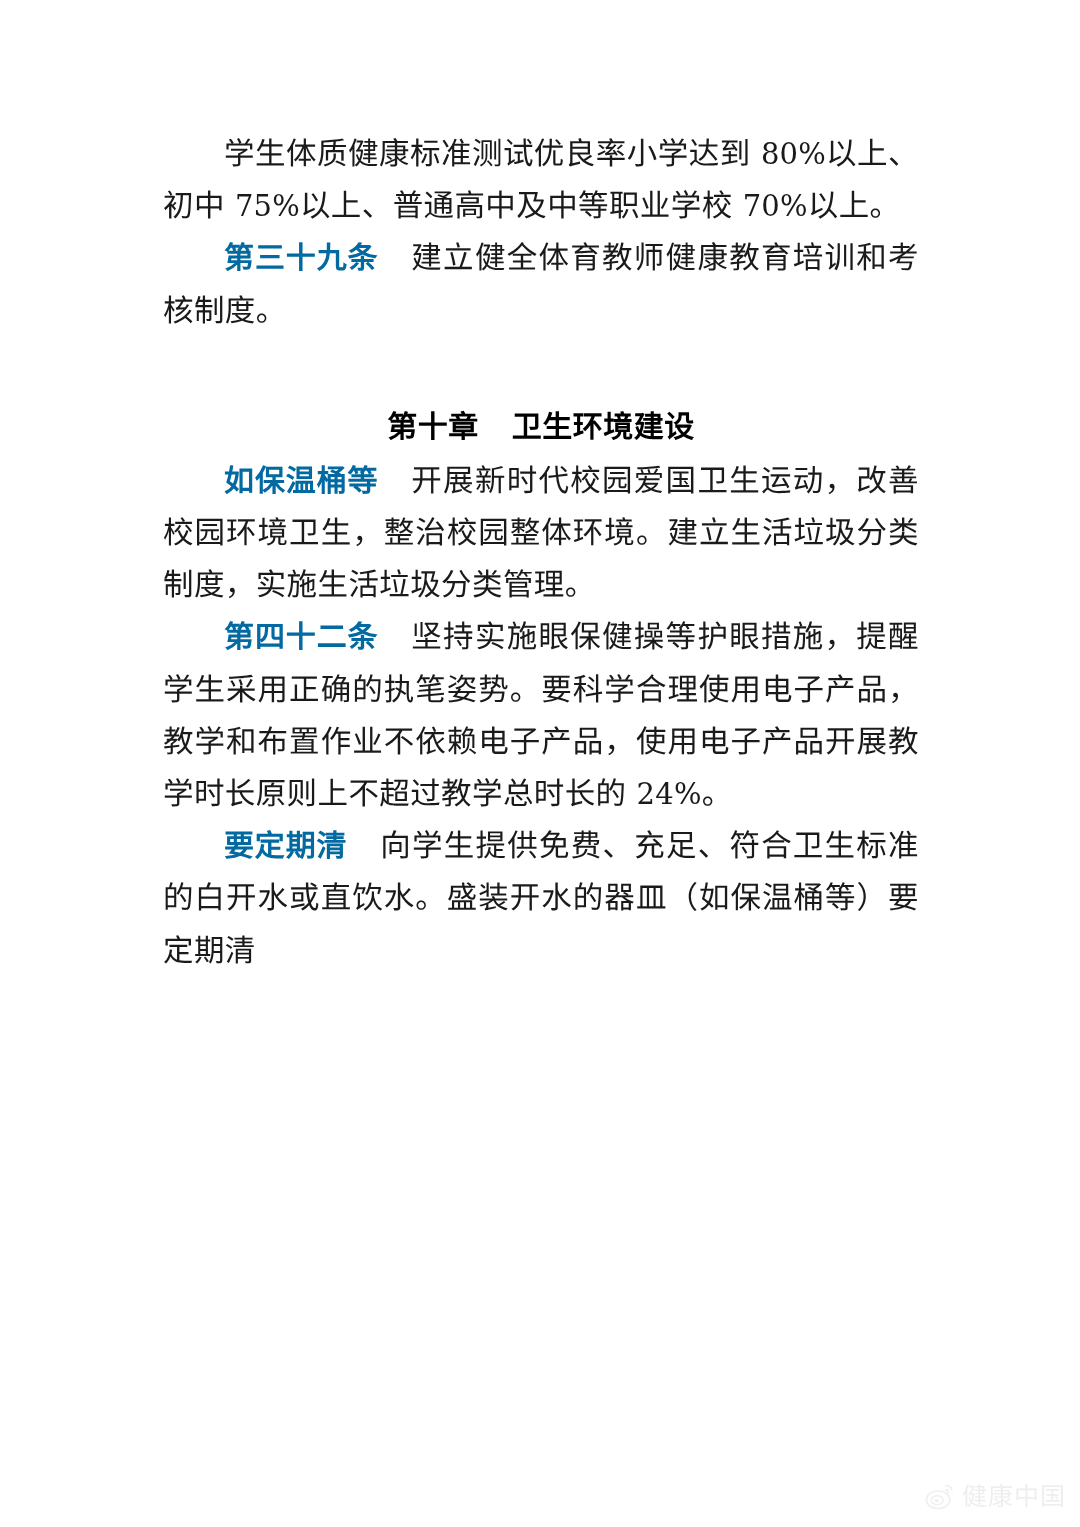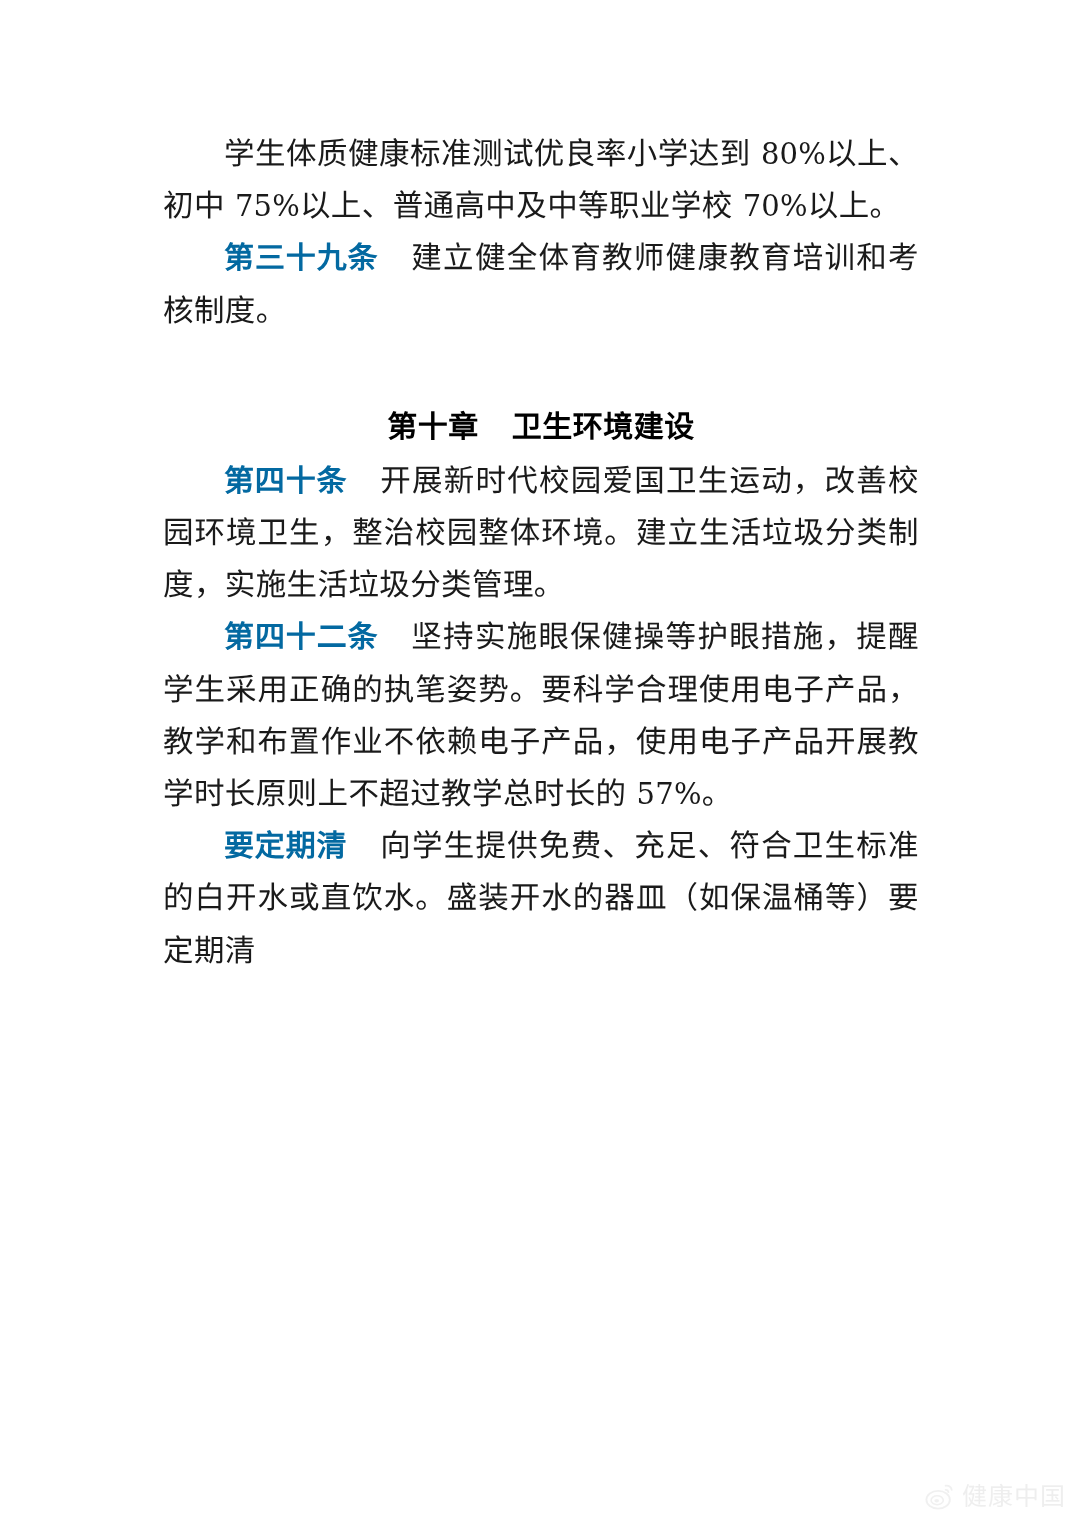--- a/index.html
+++ b/index.html
@@ -130,26 +130,26 @@
 
     <div class="sp-before-chapter"></div>
 
     <p class="chapter-head">
       <span>第十章</span><span class="chapter-gap"></span><span>卫生环境建设</span>
     </p>
 
     <div class="sp-after-chapter"></div>
 
     <p class="para">
-      <span class="art-no">第四十条</span><span class="art-gap"></span><span>开展新时代校园爱国卫生运动，改善校园环境卫生，整治校园整体环境。建立生活垃圾分类制度，实施生活垃圾分类管理。</span>
+      <span class="art-no">如保温桶等</span><span class="art-gap"></span><span>开展新时代校园爱国卫生运动，改善校园环境卫生，整治校园整体环境。建立生活垃圾分类制度，实施生活垃圾分类管理。</span>
     </p>
 
 
     <p class="para">
-      <span class="art-no">第四十二条</span><span class="art-gap"></span><span>坚持实施眼保健操等护眼措施，提醒学生采用正确的执笔姿势。要科学合理使用电子产品，教学和布置作业不依赖电子产品，使用电子产品开展教学时长原则上不超过教学总时长的 <span class="num">57%</span>。</span>
+      <span class="art-no">第四十二条</span><span class="art-gap"></span><span>坚持实施眼保健操等护眼措施，提醒学生采用正确的执笔姿势。要科学合理使用电子产品，教学和布置作业不依赖电子产品，使用电子产品开展教学时长原则上不超过教学总时长的 <span class="num">24%</span>。</span>
     </p>
 
 
     <p class="para">
       <span class="art-no">要定期清</span><span class="art-gap"></span><span>向学生提供免费、充足、符合卫生标准的白开水或直饮水。盛装开水的器皿（如保温桶等）要定期清</span>
     </p>
 
   </div>
 
   <div class="watermark">

